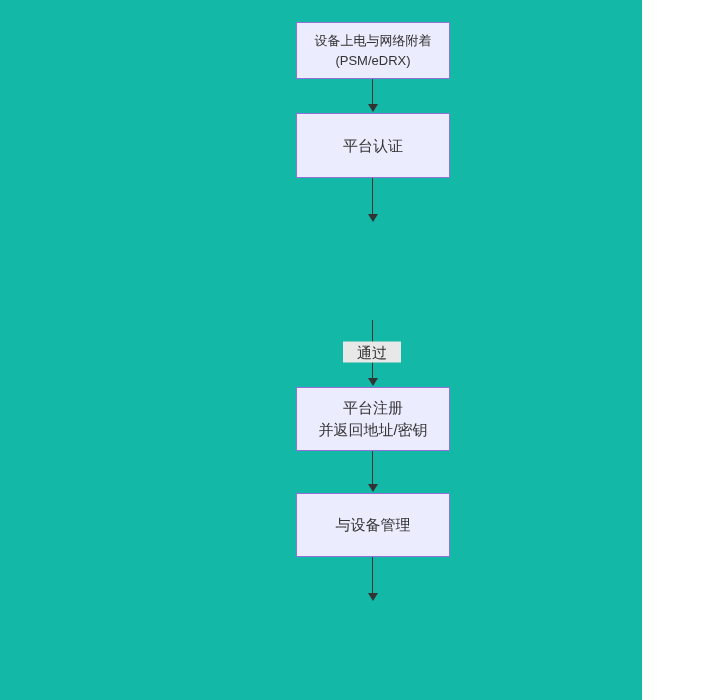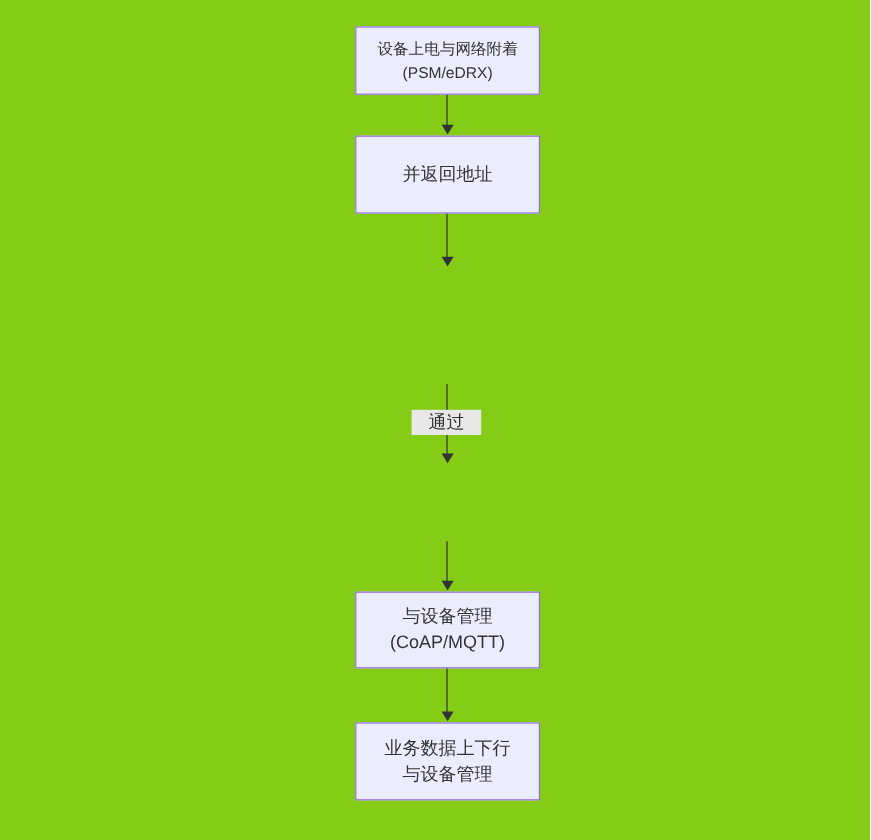--- a/index.html
+++ b/index.html
@@ -1,20 +1,20 @@
 <!DOCTYPE html>
 <html><head>
 <meta charset="utf-8">
 <style>
   html, body { margin: 0; padding: 0; background: #ffffff; }
   .canvas {
     position: relative;
-    width: 725px;
+    width: 642px;
     height: 700px;
-    background: #84cc16;
+    background: #14b8a6;
     font-family: "Liberation Sans", sans-serif;
     color: #333333;
     overflow: hidden;
   }
   .node {
     position: absolute;
     left: 296px;
     width: 154px;
     background: #ECECFF;
     border: 1px solid #9370DB;
@@ -90,41 +90,40 @@
 
   <div class="node small-text" style="top:22px; height:57px;">
     <span>设备上电与网络附着</span>
     <span>(PSM/eDRX)</span>
   </div>
 
   <div class="connector-line" style="top:79px; height:26px;"></div>
   <div class="arrowhead" style="top:104px;"></div>
 
   <div class="node" style="top:113px; height:65px;">
-    <span>并返回地址</span>
+    <span>平台认证</span>
   </div>
 
   <div class="connector-line" style="top:178px; height:37px;"></div>
   <div class="arrowhead" style="top:214px;"></div>
 
 
   <div class="connector-line" style="top:320px; height:59px;"></div>
   <div class="edge-label">通过</div>
   <div class="arrowhead" style="top:378px;"></div>
 
+  <div class="node" style="top:387px; height:64px;">
+    <span>平台注册</span>
+    <span>并返回地址/密钥</span>
+  </div>
 
   <div class="connector-line" style="top:451px; height:34px;"></div>
   <div class="arrowhead" style="top:484px;"></div>
 
   <div class="node" style="top:493px; height:64px;">
     <span>与设备管理</span>
-    <span>(CoAP/MQTT)</span>
   </div>
 
   <div class="connector-line" style="top:557px; height:37px;"></div>
   <div class="arrowhead" style="top:593px;"></div>
 
-  <div class="node" style="top:602px; height:65px;">
-    <span>业务数据上下行</span>
-    <span>与设备管理</span>
-  </div>
 
 </div>
 
 </body></html>

